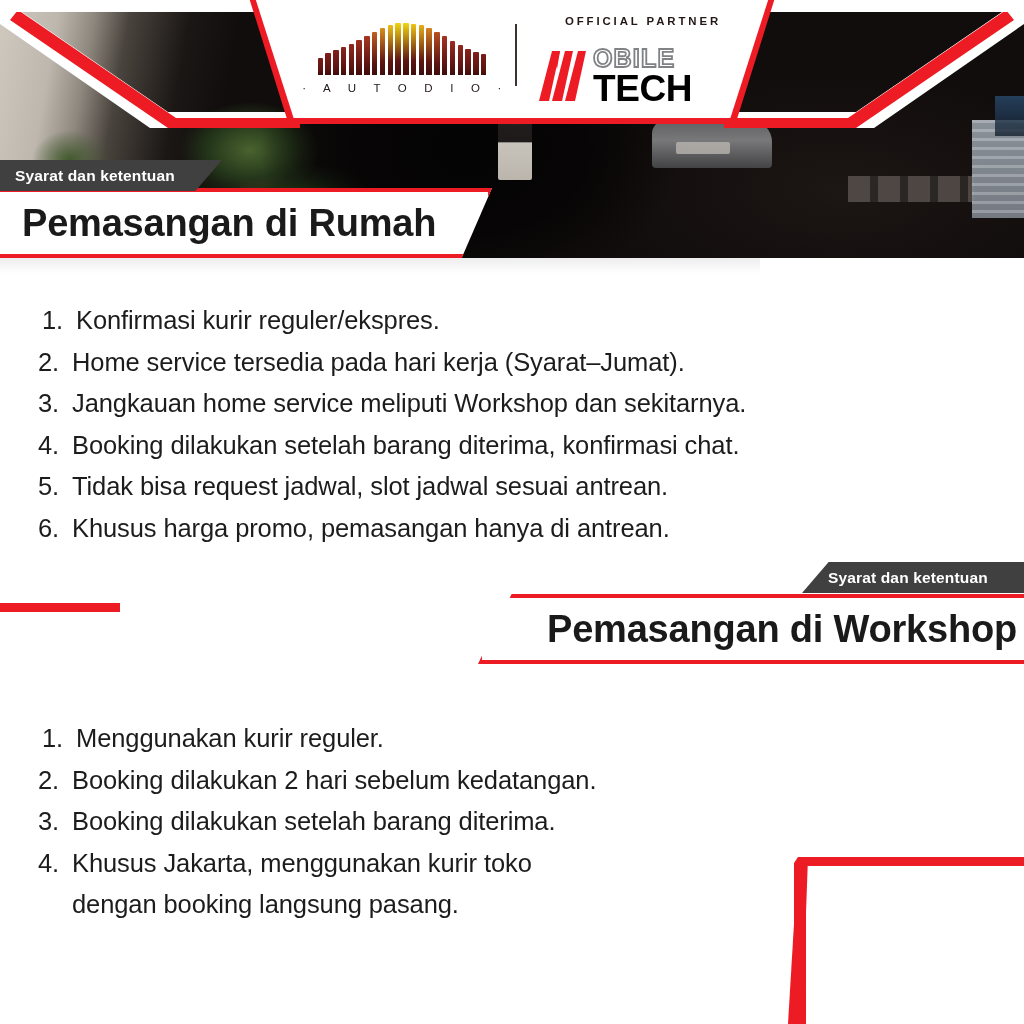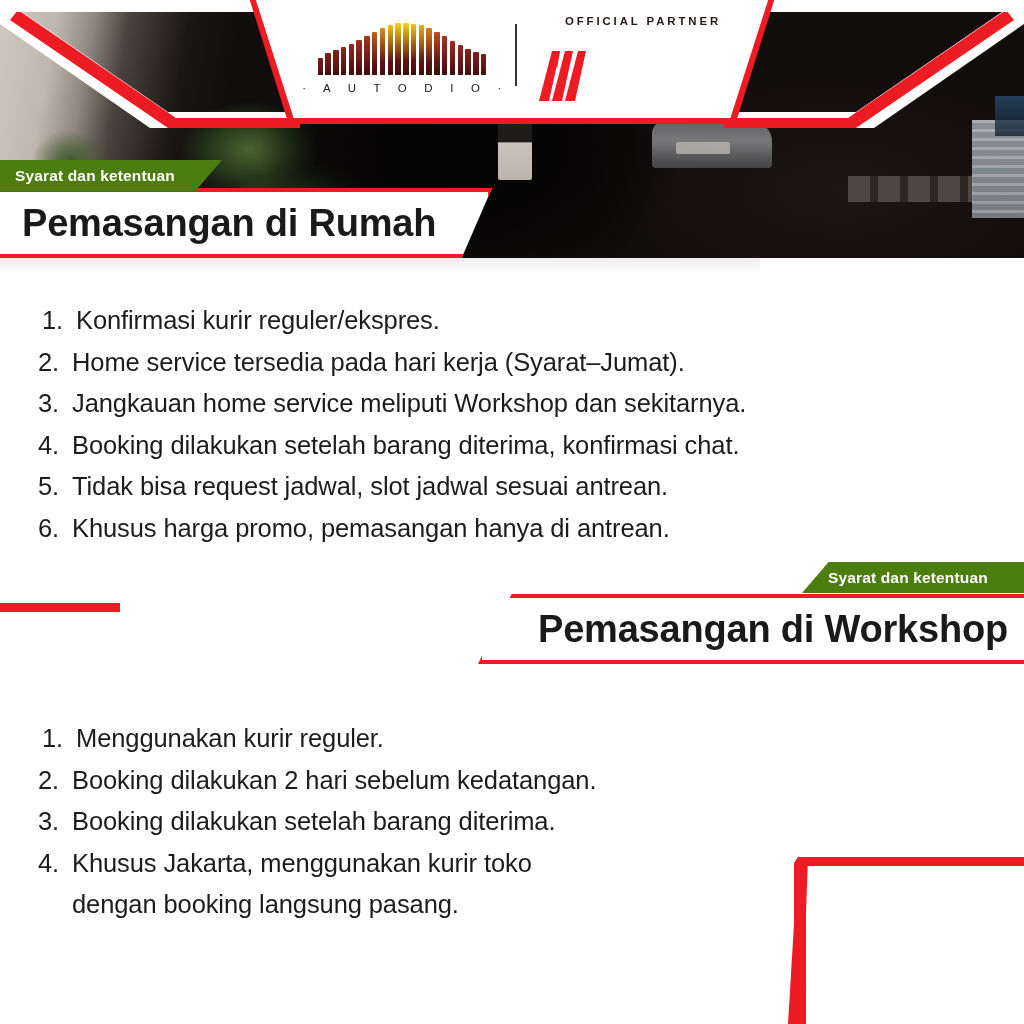--- a/index.html
+++ b/index.html
@@ -234,21 +234,21 @@
     width: 300px; height: 128px;
   }
   .wing-right {
     right: 0; top: 0;
     width: 300px; height: 128px;
   }
 
   
   .badge {
     position: absolute;
-    background: #4d7c0f;
+    background: #404040;
     color: #ffffff;
     font-size: 15.5px;
     font-weight: bold;
     letter-spacing: .15px;
     display: flex;
     align-items: center;
     z-index: 7;
     white-space: nowrap;
   }
   .badge-1 {
@@ -297,21 +297,21 @@
   
   .hdr-2 {
     left: 478px; top: 594px;
     width: 560px; height: 70px;
     background: #ffffff;
     border: 4px solid #ed1c24;
     clip-path: polygon(6% 0, 100% 0, 100% 100%, 0% 100%);
     padding-left: 48px;
     justify-content: flex-start;
   }
-  .hdr-2 .hdr-title { margin-left: 8px; }
+  .hdr-2 .hdr-title { margin-left: 17px; }
 
   
   .left-rule {
     position: absolute;
     left: 0; top: 603px;
     width: 120px; height: 9px;
     background: #ed1c24;
     z-index: 5;
   }
 
@@ -427,20 +427,24 @@
       <div class="mtech-top">OFFICIAL PARTNER</div>
       <div class="mtech-row">
         <div class="mtech-m">
           <svg width="60" height="56" viewBox="0 0 60 56">
             <path d="M4 56 L17 6 L25 6 L14 56 Z" fill="#ed1c24"></path>
             <path d="M17 56 L30 6 L38 6 L27 56 Z" fill="#ed1c24"></path>
             <path d="M30 56 L43 6 L51 6 L40 56 Z" fill="#ed1c24"></path>
             <path d="M17 6 L25 6 L22 24 Z" fill="#ed1c24"></path>
           </svg>
         </div>
+        <div class="mtech-words">
+          <div class="mtech-obile">OBILE</div>
+          <div class="mtech-tech">TECH</div>
+        </div>
       </div>
     </div>
   </div>
 
   <div class="shadow-band"></div>
 
   <div class="badge badge-1">
     <span>Syarat dan ketentuan</span>
   </div>
 

